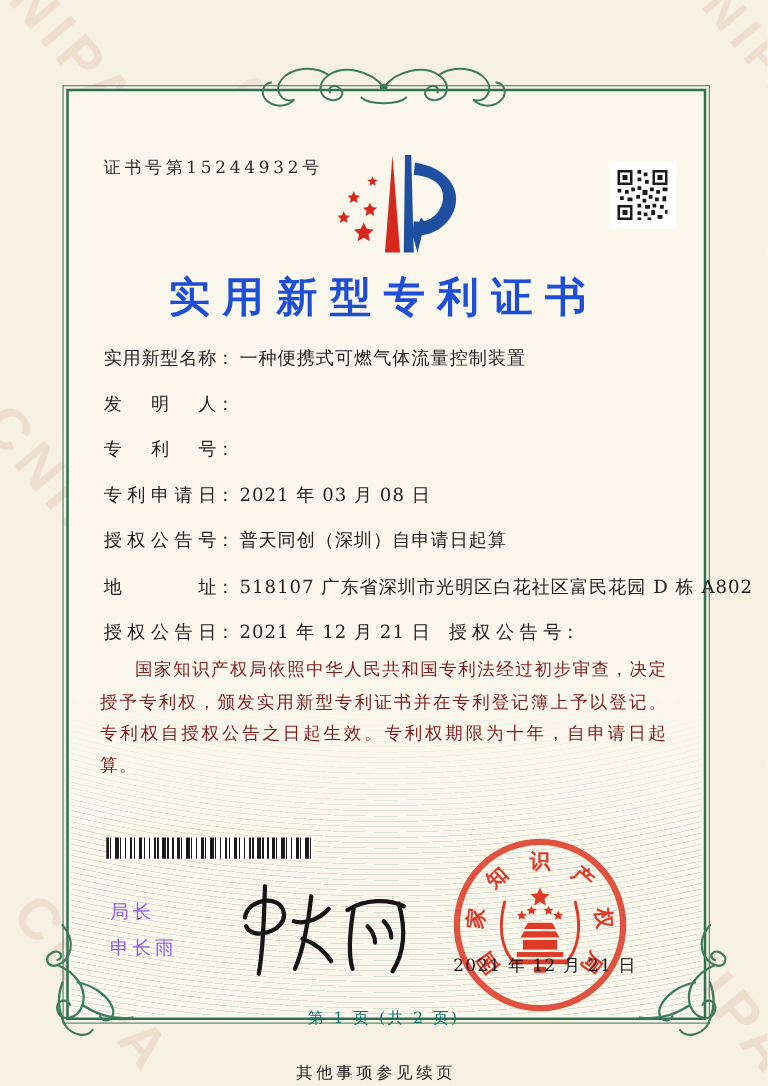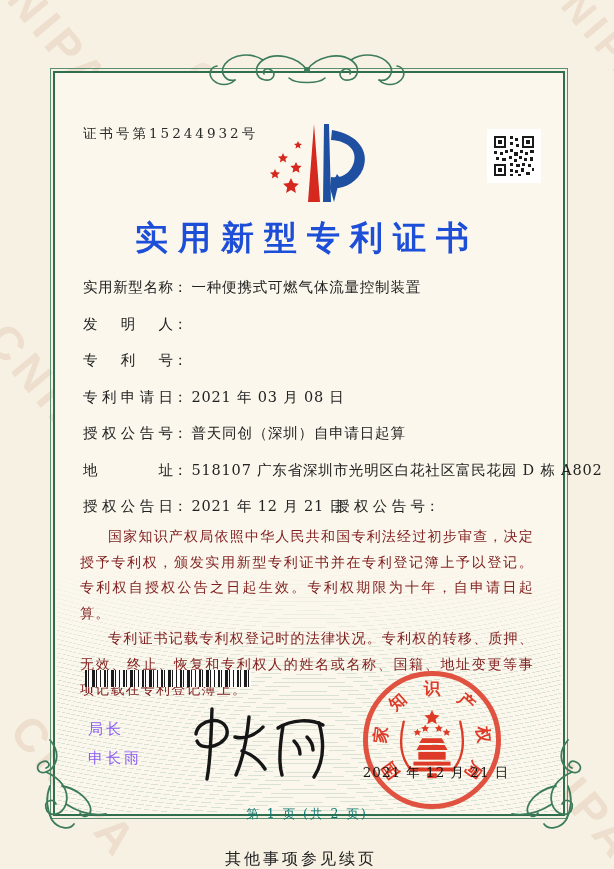--- a/index.html
+++ b/index.html
@@ -78,21 +78,21 @@
 
   .fields{position:absolute;left:83px;top:256px;width:455px;}
   .field-row{margin:0 0 13.5px 0;font-size:14.5px;line-height:23px;display:flex;}
   .flabel{
     display:inline-block;width:90px;
     text-align:justify;text-align-last:justify;
     color:#222;flex:none;
   }
   .fcolon{flex:none;color:#222;}
   .fvalue{color:#222;letter-spacing:0.8px;padding-left:4px;white-space:nowrap;}
-  .field-pair{display:flex;}
+  .field-pair{display:flex;gap:24px;}
   .field-pair .sub1{width:252px;display:flex;flex:none;}
   .field-pair .sub2{display:flex;flex:none;}
 
   .paragraphs{position:absolute;left:80px;top:504px;width:454px;}
   .paragraphs p{
     margin:0;text-indent:2em;font-size:14px;line-height:25.5px;
     text-align:justify;letter-spacing:1.2px;color:#7f1d1d;
   }
 
   .barcode{position:absolute;left:85px;top:650px;width:166px;height:17px;
@@ -129,21 +129,21 @@
     text-align:center;font-size:13.5px;color:#141414;letter-spacing:1px;
     z-index:7;white-space:nowrap;
   }
 
   .page-info{
     position:absolute;left:0;top:786px;width:614px;text-align:center;
     font-size:12.5px;letter-spacing:2px;color:#0f766e;
   }
   .continuation{
     position:absolute;left:0;top:829px;width:602px;text-align:center;
-    font-size:16px;letter-spacing:3px;color:#222;
+    font-size:13px;letter-spacing:3px;color:#222;
   }
 </style>
 </head>
 <body>
 
 <div class="certificate">
 
   <div class="wm wm1">CNIPA</div>
   <div class="wm wm2">CNIPA</div>
   <div class="wm wm3">CNIPA</div>
@@ -296,21 +296,20 @@
         </span>
         <span class="sub2">
           <span class="flabel">授权公告号</span>
             <span class="fcolon">：</span>
         </span>
       </div>
     </div>
 
     <div class="paragraphs">
       <p>国家知识产权局依照中华人民共和国专利法经过初步审查，决定授予专利权，颁发实用新型专利证书并在专利登记簿上予以登记。专利权自授权公告之日起生效。专利权期限为十年，自申请日起算。</p>
-      <p>专利证书记载专利权登记时的法律状况。专利权的转移、质押、无效、终止、恢复和专利权人的姓名或名称、国籍、地址变更等事项记载在专利登记簿上。</p>
     </div>
 
     <div class="barcode"></div>
 
     <div class="sign-block">
       <div>局长</div>
       <div>申长雨</div>
     </div>
 
     <svg class="signature" width="152" height="80" viewBox="0 0 152 80">

